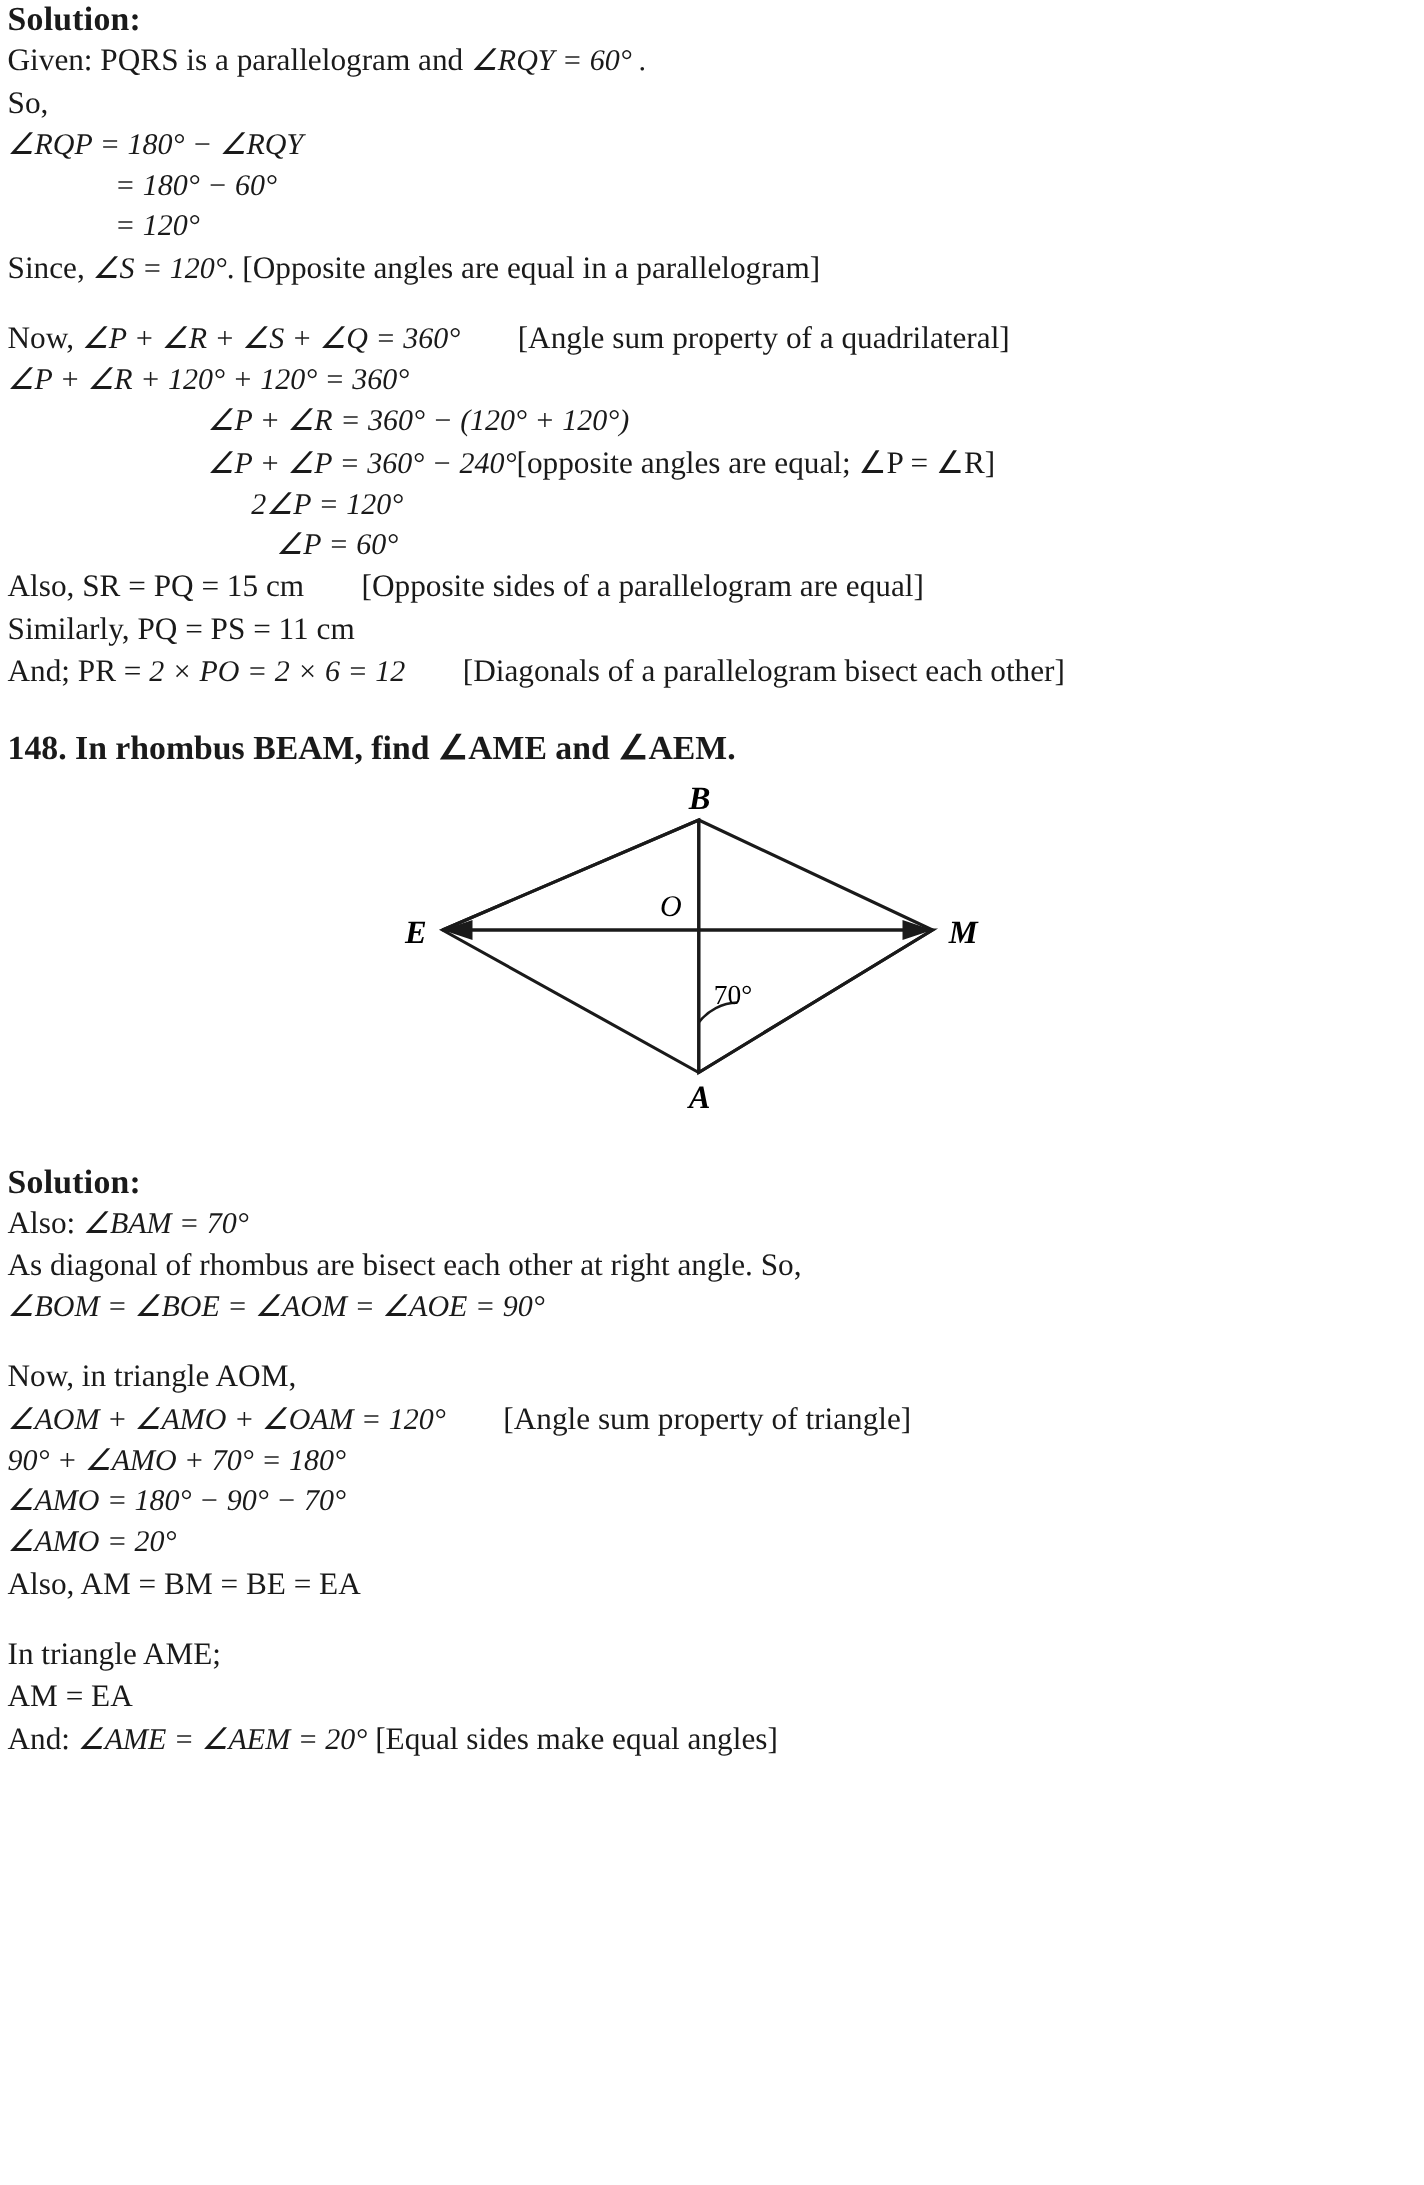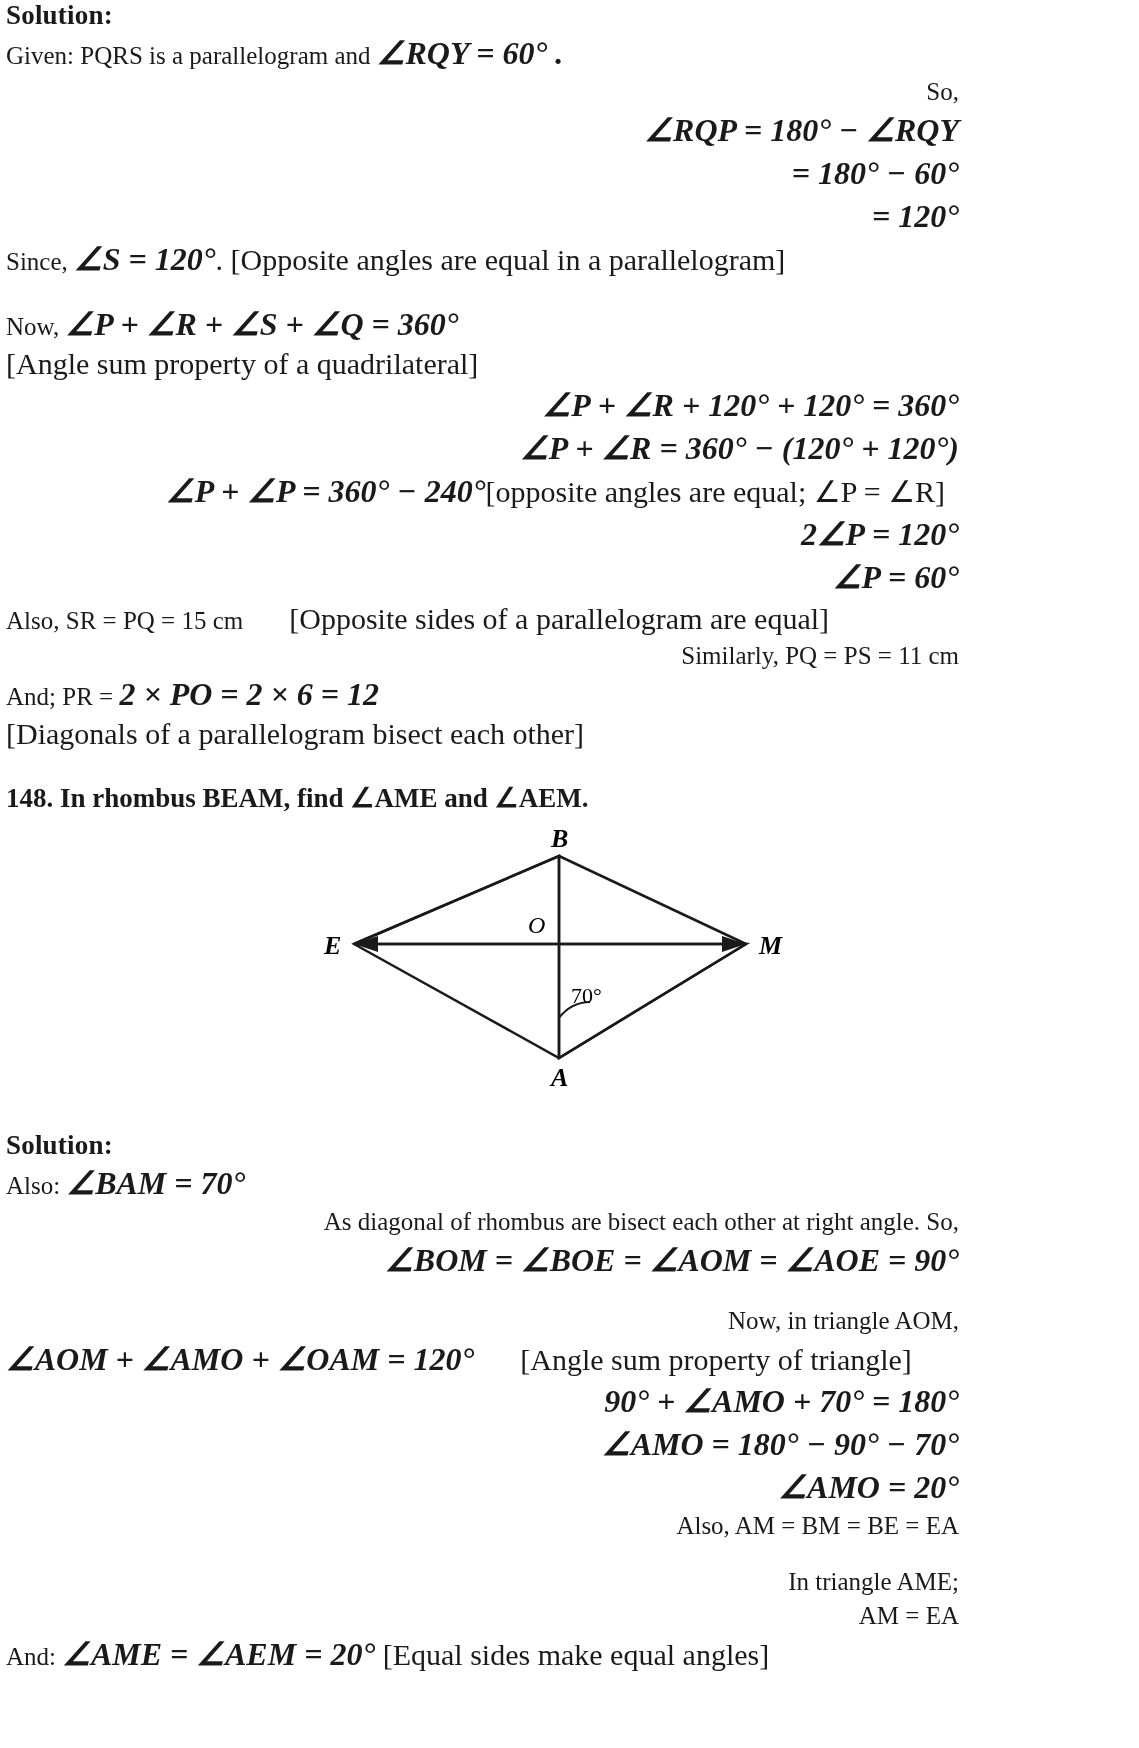--- a/index.html
+++ b/index.html
@@ -24,36 +24,34 @@
     font-weight: bold;
     font-size: 27px;
     margin: 0 0 2px 0;
     letter-spacing: 0.2px;
   }
   .line {
     font-size: 25px;
     line-height: 1.28;
     margin: 0 0 2px 0;
     white-space: pre-wrap;
-    text-align: right;
   }
   .math {
     font-family: "Liberation Serif", serif;
     font-style: italic;
-    font-size: 32px;
-    font-weight: bold;
+    font-size: 24px;
   }
   .ind1 { padding-left: 86px; }
   .ind2 { padding-left: 160px; }
   .ind3 { padding-left: 195px; }
   .ind4 { padding-left: 215px; }
   .gap { height: 22px; }
   .bracket {
     font-style: normal;
-    font-size: 30px;
+    font-size: 25px;
   }
   .q-heading {
     font-weight: bold;
     font-size: 27px;
     margin: 28px 0 6px 0;
   }
   .figure-wrap {
     position: relative;
     width: 100%;
     height: 280px;

